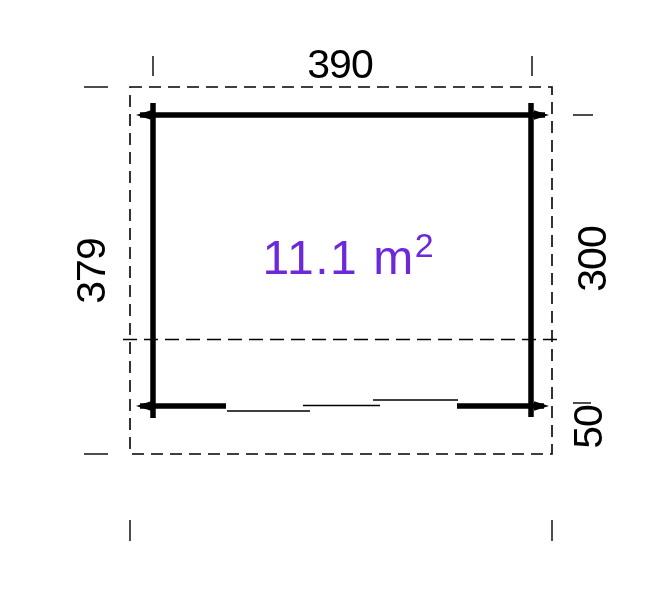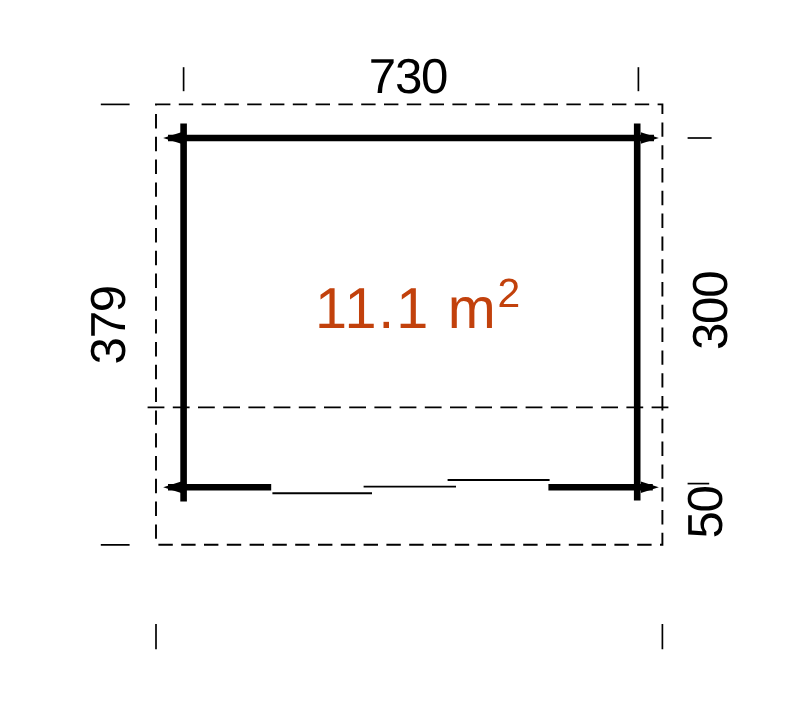--- a/index.html
+++ b/index.html
@@ -33,21 +33,21 @@
   .dim-label.rot {
     transform: translate(-50%, -50%) rotate(-90deg);
   }
   .area-label {
     position: absolute;
     font-size: 48px;
     letter-spacing: 1.5px;
     line-height: 1;
     white-space: nowrap;
     transform: translate(-50%, -50%);
-    color: #c2410c;
+    color: #6d28d9;
   }
   .area-label .sup {
     display: inline-block;
     font-size: 34px;
     letter-spacing: 0;
     position: relative;
     top: -17px;
   }
 </style>
 </head>
@@ -82,21 +82,21 @@
     <line x1="130" y1="520" x2="130" y2="541" stroke="#000000" stroke-width="1.4"></line>
     <line x1="552" y1="520" x2="552" y2="541" stroke="#000000" stroke-width="1.4"></line>
 
     <line x1="84" y1="87" x2="108" y2="87" stroke="#000000" stroke-width="1.4"></line>
     <line x1="84" y1="454" x2="108" y2="454" stroke="#000000" stroke-width="1.4"></line>
 
     <line x1="573" y1="115" x2="593" y2="115" stroke="#000000" stroke-width="1.4"></line>
     <line x1="573" y1="403" x2="591" y2="403" stroke="#000000" stroke-width="1.4"></line>
   </svg>
 
-  <div class="dim-label" style="left:340px; top:64px;">730</div>
+  <div class="dim-label" style="left:340px; top:64px;">390</div>
 
 
   <div class="dim-label rot" style="left:91px; top:271px;">379</div>
 
   <div class="dim-label rot" style="left:592px; top:259px;">300</div>
 
   <div class="dim-label rot" style="left:588px; top:427px;">50</div>
 
   <div class="area-label" style="left:348px; top:258px;"><span>11.1 m</span><span class="sup">2</span></div>
 

